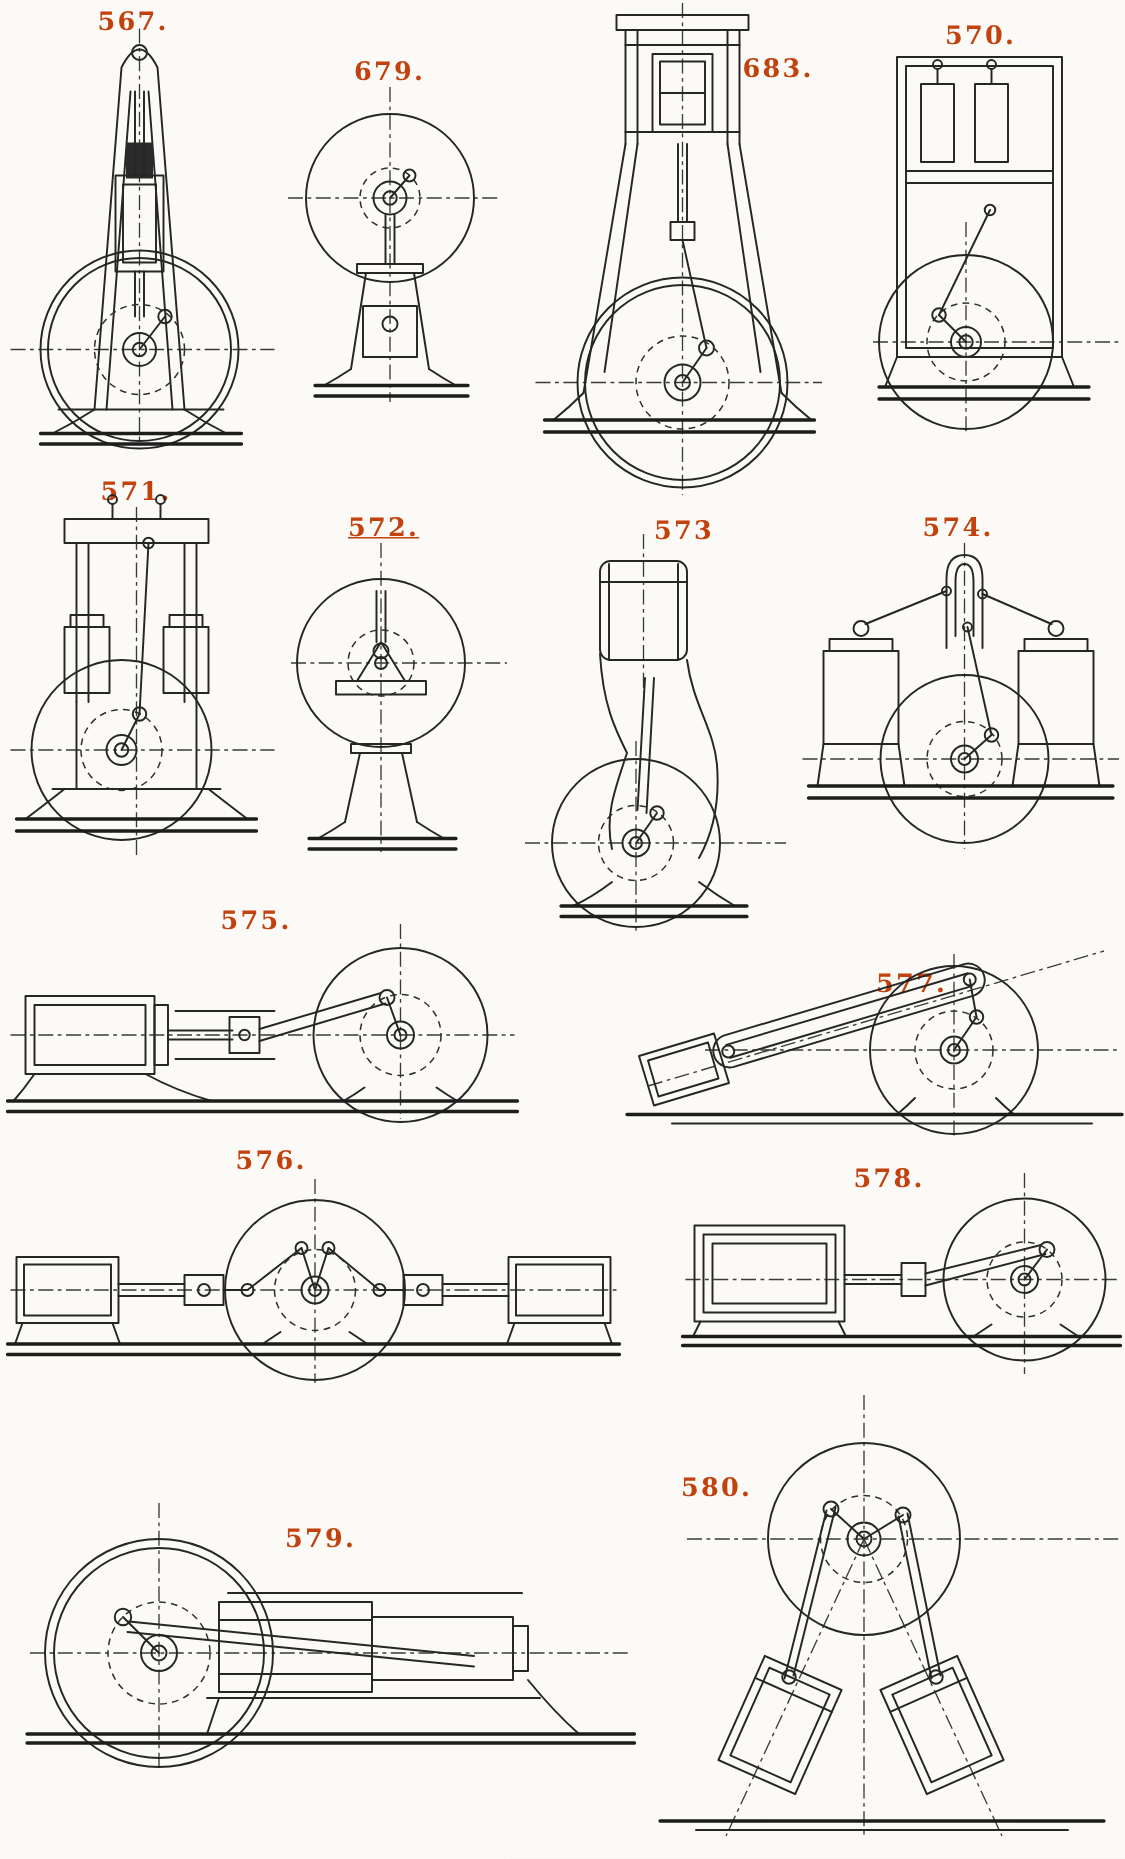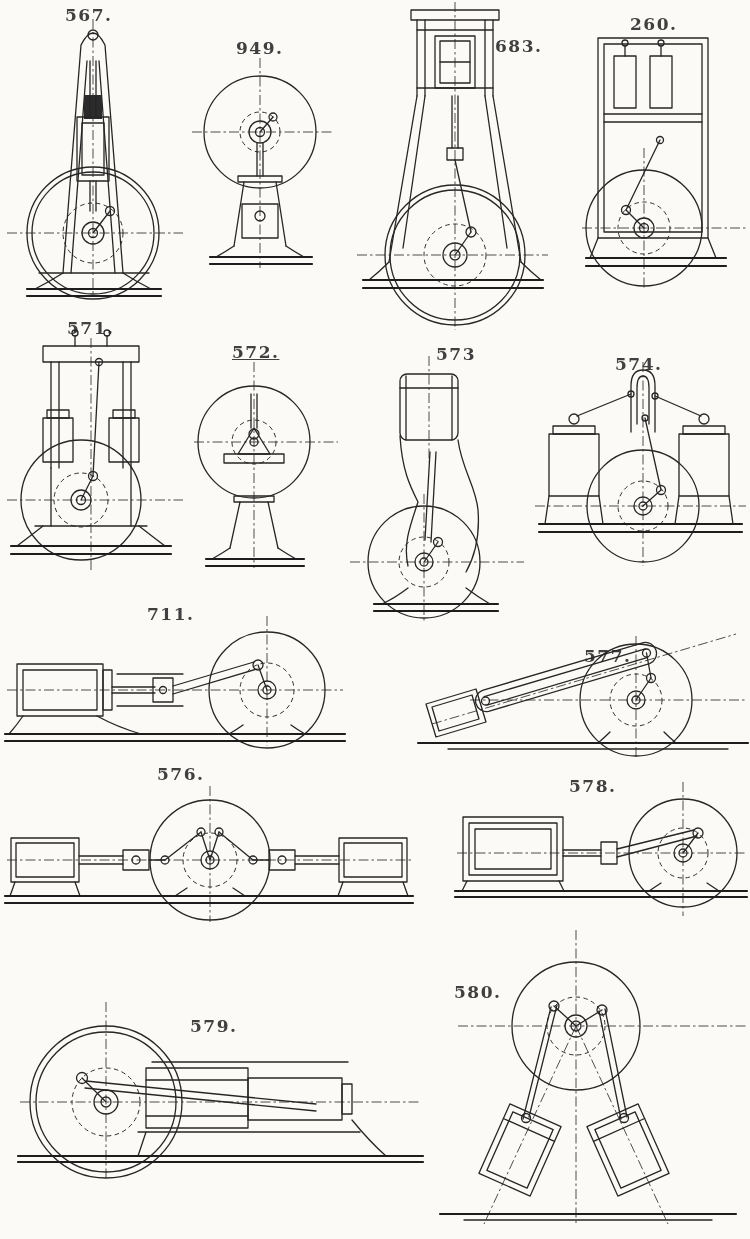--- a/index.html
+++ b/index.html
@@ -1,20 +1,20 @@
 <!DOCTYPE html>
 <html><head>
 <meta charset="utf-8">
 <style>
   html,body{margin:0;padding:0;}
   body{background:#e8e8e8;font-family:"DejaVu Serif",serif;}
   #plate{position:relative;width:750px;height:1239px;background:#fbfaf6;overflow:hidden;margin:0 auto;}
   .fig{position:absolute;}
   .fig svg{position:absolute;left:0;top:0;width:100%;height:100%;overflow:visible;}
-  .lbl{position:absolute;font:700 17px "DejaVu Serif",serif;color:#404040;letter-spacing:1.5px;white-space:nowrap;}
+  .lbl{position:absolute;font:700 17px "DejaVu Serif",serif;color:#c2410c;letter-spacing:1.5px;white-space:nowrap;}
   .k{stroke:#262626;fill:none;stroke-width:1.3;stroke-linecap:round;stroke-linejoin:round;}
   .k2{stroke:#1d1d1d;fill:none;stroke-width:2.2;stroke-linecap:round;}
   .cl{stroke:#3a3a3a;fill:none;stroke-width:0.9;stroke-dasharray:10 3 2.5 3;}
   .dsh{stroke:#2e2e2e;fill:none;stroke-width:1;stroke-dasharray:4.5 3.5;}
   .fill{fill:#2b2b2b;stroke:none;}
 </style>
 </head>
 <body>
 
 <div id="plate">
@@ -46,21 +46,21 @@
       </g>
       <g>
         <path class="k" d="M34,268 H144"></path>
         <path class="k" d="M58,268 Q44,277 30,284 M118,268 Q132,277 146,284"></path>
         <path class="k2" d="M22,284 H156 M22,291 H156"></path>
       </g>
     </svg>
   </div>
 
   <div class="fig" style="left:190px;top:36px;width:145px;height:236px;">
-    <span class="lbl" style="left:46px;top:2px;">949.</span>
+    <span class="lbl" style="left:46px;top:2px;">679.</span>
     <svg viewBox="0 0 145 236">
       <g>
         <line class="cl" x1="70" y1="22" x2="70" y2="232"></line>
         <line class="cl" x1="2" y1="96" x2="143" y2="96"></line>
       </g>
       <g>
         <circle class="k" cx="70" cy="96" r="56"></circle>
         <circle class="dsh" cx="70" cy="96" r="20"></circle>
         <circle class="k" cx="70" cy="96" r="11"></circle>
         <circle class="k" cx="70" cy="96" r="4.5"></circle>
@@ -111,21 +111,21 @@
         <path class="k" d="M100,255 L116,232"></path>
       </g>
       <g>
         <path class="k" d="M34,262 Q24,272 14,280 M166,262 Q176,272 186,280"></path>
         <path class="k2" d="M8,280 H188 M8,288 H188"></path>
       </g>
     </svg>
   </div>
 
   <div class="fig" style="left:580px;top:10px;width:168px;height:284px;">
-    <span class="lbl" style="left:50px;top:4px;">260.</span>
+    <span class="lbl" style="left:50px;top:4px;">570.</span>
     <svg viewBox="0 0 168 284">
       <g>
         <line class="cl" x1="64" y1="138" x2="64" y2="280"></line>
         <line class="cl" x1="2" y1="218" x2="166" y2="218"></line>
       </g>
       <g>
         <rect class="k" x="18" y="28" width="110" height="200"></rect>
         <rect class="k" x="24" y="34" width="98" height="188"></rect>
         <rect class="k" x="34" y="46" width="22" height="52"></rect>
         <rect class="k" x="70" y="46" width="22" height="52"></rect>
@@ -240,21 +240,21 @@
         <circle class="k" cx="90" cy="198" r="4.5"></circle>
       </g>
       <g>
         <path class="k" d="M60,244 Q47,254 34,260 M118,244 Q130,253 142,260"></path>
         <path class="k2" d="M26,260 H150 M26,267 H150"></path>
       </g>
     </svg>
   </div>
 
   <div class="fig" style="left:533px;top:342px;width:215px;height:228px;">
-    <span class="lbl" style="left:82px;top:12px;">574.</span>
+    <span class="lbl" style="left:82px;top:0;">574.</span>
     <svg viewBox="0 0 215 228">
       <g>
         <line class="cl" x1="110" y1="20" x2="110" y2="224"></line>
         <line class="cl" x1="2" y1="164" x2="213" y2="164"></line>
       </g>
       <g>
         <rect class="k" x="16" y="92" width="50" height="62"></rect>
         <rect class="k" x="20" y="84" width="42" height="8"></rect>
         <circle class="k" cx="41" cy="77" r="5"></circle>
         <rect class="k" x="146" y="92" width="50" height="62"></rect>
@@ -277,21 +277,21 @@
         <circle class="k" cx="128" cy="148" r="4.5"></circle>
       </g>
       <g>
         <path class="k" d="M16,154 L12,182 M66,154 L70,182 M146,154 L142,182 M196,154 L200,182"></path>
         <path class="k2" d="M6,182 H209 M6,190 H209"></path>
       </g>
     </svg>
   </div>
 
   <div class="fig" style="left:5px;top:600px;width:340px;height:148px;">
-    <span class="lbl" style="left:142px;top:4px;">711.</span>
+    <span class="lbl" style="left:142px;top:4px;">575.</span>
     <svg viewBox="0 0 340 148">
       <g>
         <line class="cl" x1="2" y1="90" x2="338" y2="90"></line>
         <line class="cl" x1="262" y1="16" x2="262" y2="146"></line>
       </g>
       <g>
         <rect class="k" x="12" y="64" width="86" height="52"></rect>
         <rect class="k" x="18" y="70" width="74" height="40"></rect>
         <rect class="k" x="98" y="70" width="9" height="40"></rect>
         <path class="k" d="M107,87 H150 M107,93 H150"></path>

